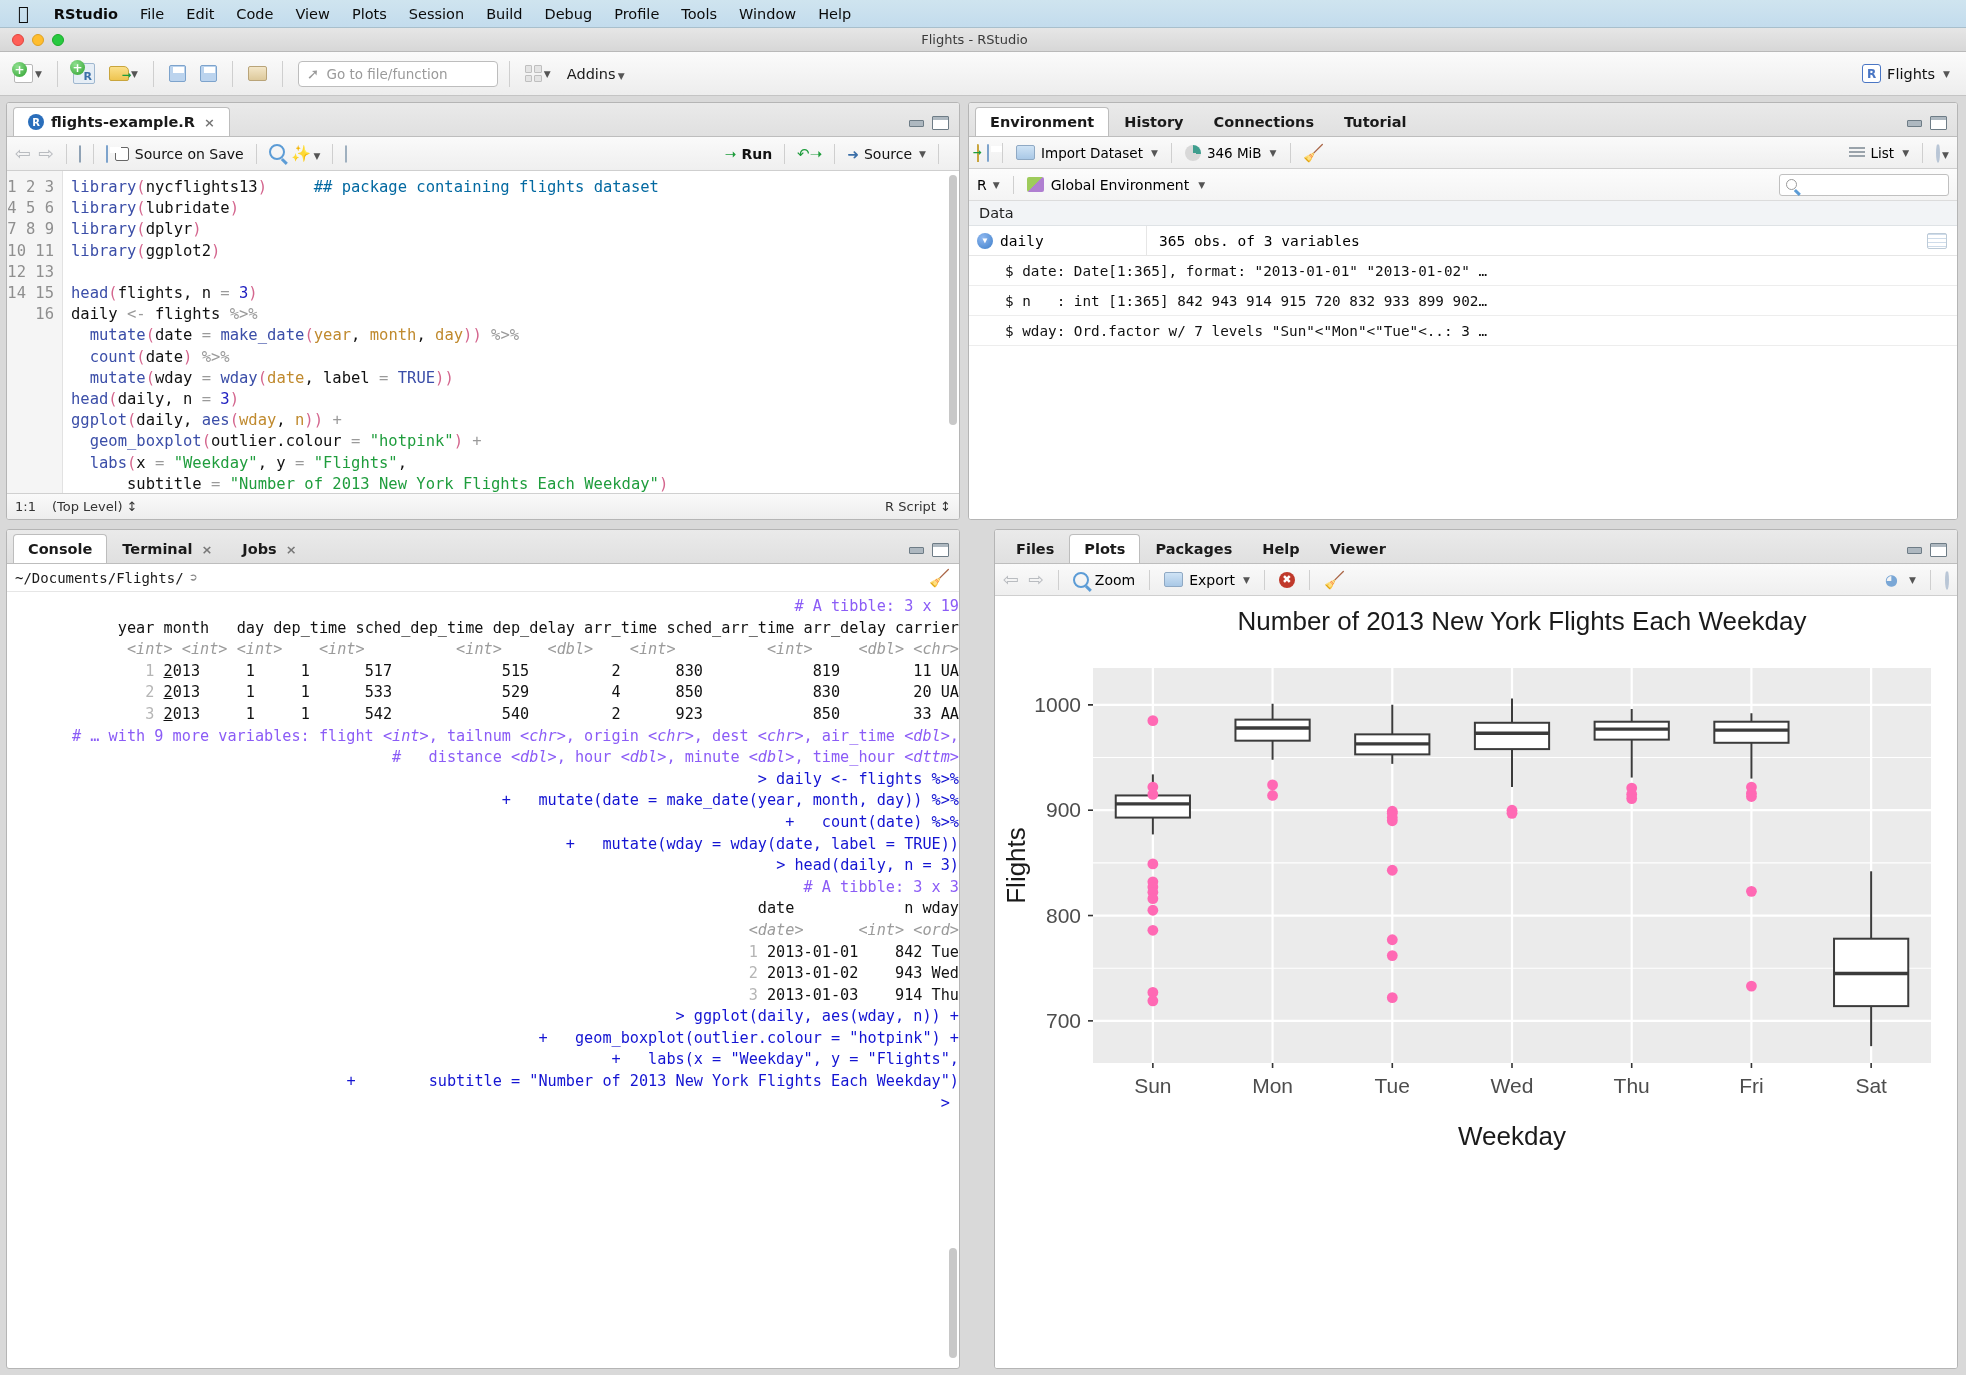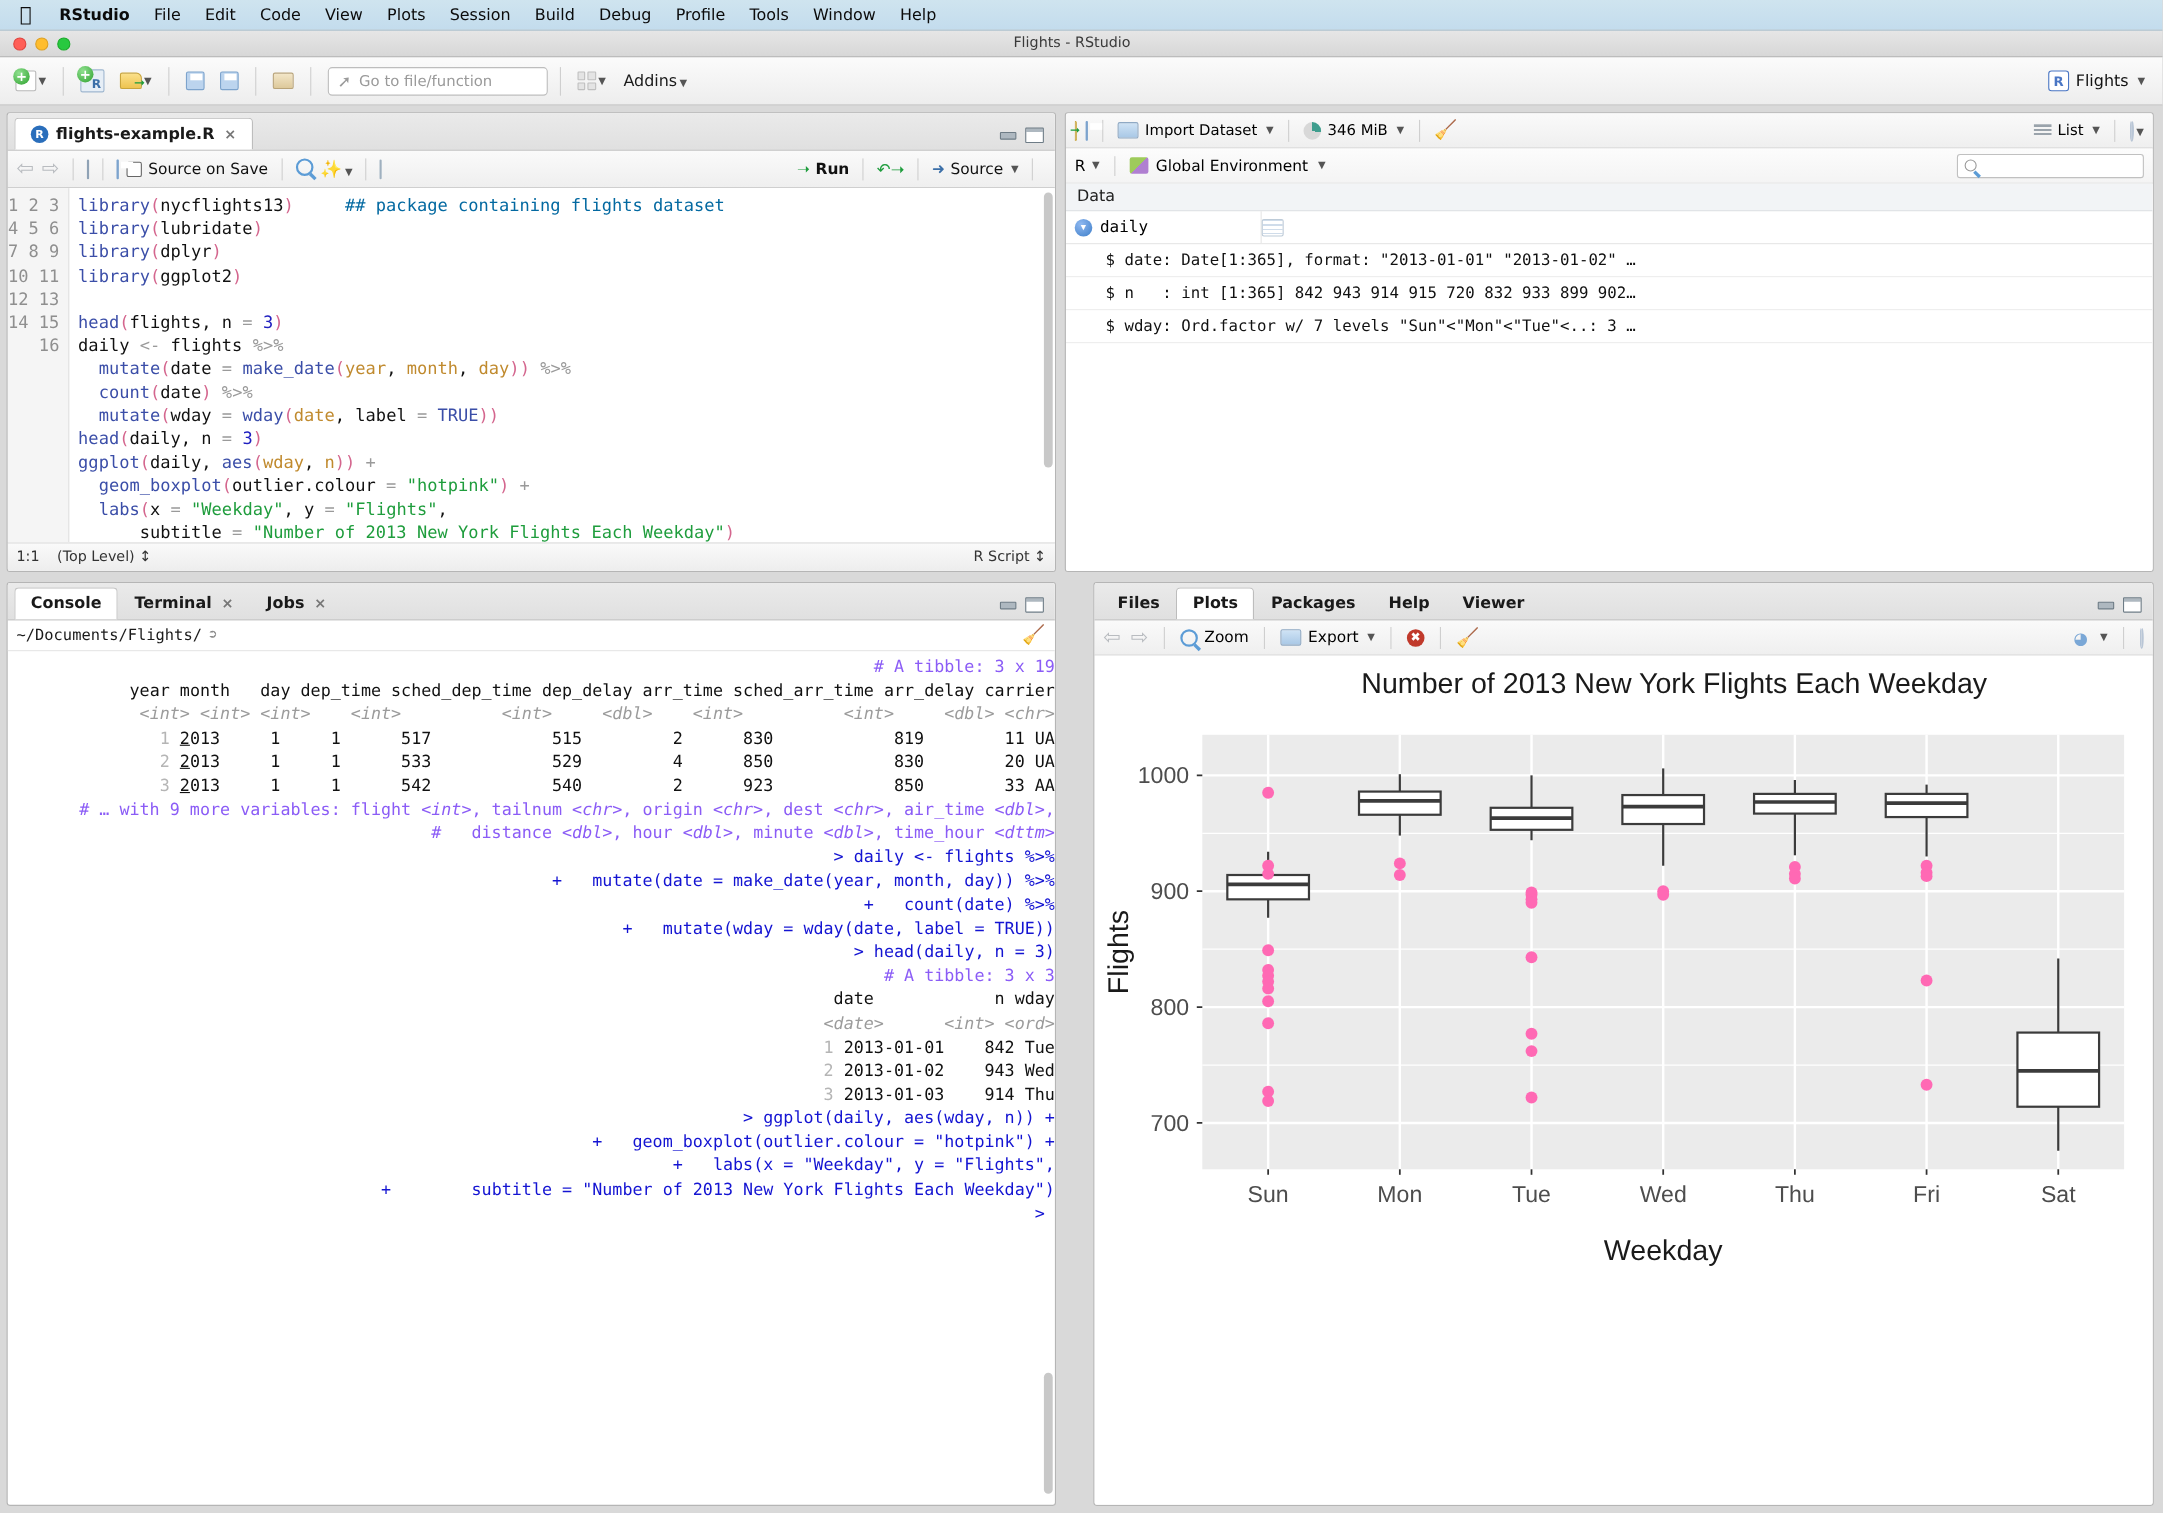--- a/index.html
+++ b/index.html
@@ -418,20 +418,38 @@
         <div class="vscroll" style="top:-300px;height:300px;">
           <div class="thumb" style="top:180px;height:110px;"></div>
         </div>
       </div>
     </div>
   </div>
 
   <div class="col" id="rightcol">
 
     <div class="pane" style="height:418px;">
+      <div class="tabstrip">
+        <div class="tab active">
+          <span>Environment</span>
+        </div>
+        <div class="tab">
+          <span>History</span>
+        </div>
+        <div class="tab">
+          <span>Connections</span>
+        </div>
+        <div class="tab">
+          <span>Tutorial</span>
+        </div>
+        <div class="winctl">
+          <span class="ic-min"></span>
+          <span class="ic-max"></span>
+        </div>
+      </div>
       <div class="envtoolbar">
         <span>
           <span class="i-folder"><span style="position:absolute;right:-4px;top:1px;color:#1f9d3d;font-size:11px;">➞</span></span>
         </span>
         <span><span class="i-save"></span></span>
         <span class="tbsep" style="height:20px;"></span>
         <span style="display:flex;align-items:center;gap:6px;">
           <span class="i-exp"></span>
           <span>Import Dataset</span>
           <span class="caret">▼</span>
@@ -468,20 +486,21 @@
           <span></span>
         </div>
       </div>
       <div class="envbody">
         <div class="envsection">Data</div>
         <div class="envrow">
           <span class="nm">
             <span class="disc">▼</span>
             <span>daily</span>
           </span>
+          <span class="vl">365 obs. of 3 variables</span>
           <span class="grid-ic"></span>
         </div>
         <div class="envsub">$ date: Date[1:365], format: "2013-01-01" "2013-01-02" …</div>
         <div class="envsub">$ n   : int [1:365] 842 943 914 915 720 832 933 899 902…</div>
         <div class="envsub">$ wday: Ord.factor w/ 7 levels "Sun"&lt;"Mon"&lt;"Tue"&lt;..: 3 …</div>
       </div>
     </div>
 
     <div class="pane" style="flex:1;margin-left:26px;">
       <div class="tabstrip">

